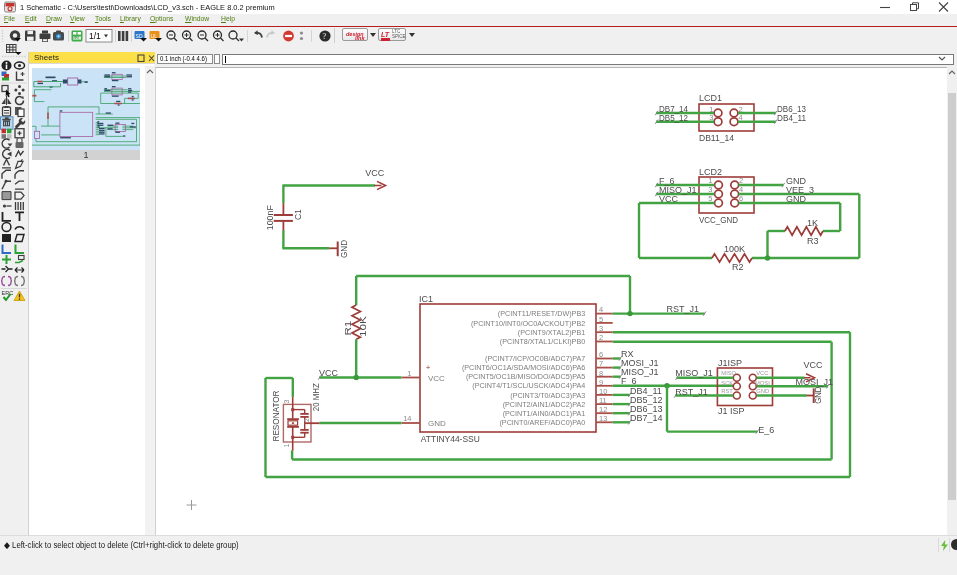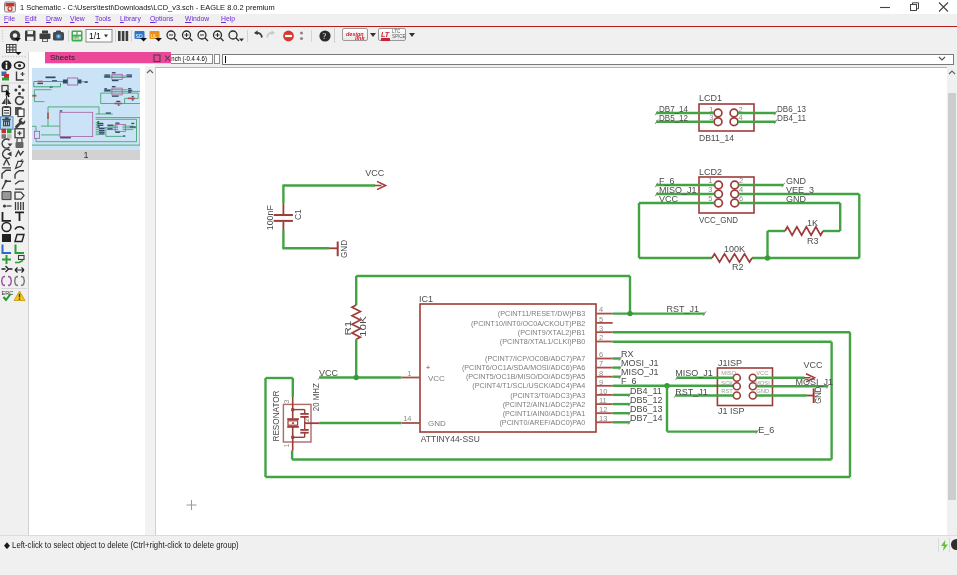--- a/index.html
+++ b/index.html
@@ -1,30 +1,30 @@
 <!DOCTYPE html>
 <html><head><meta charset="utf-8"><style>
 *{margin:0;padding:0;box-sizing:border-box}
 html,body{width:957px;height:575px;overflow:hidden;font-family:"Liberation Sans",sans-serif;background:#f0f0f0}
 .abs{position:absolute}
 #titlebar{left:0;top:0;width:957px;height:14px;background:#ffffff}
 #titlebar .t{position:absolute;left:20px;top:3px;font-size:8px;color:#111;white-space:pre;transform:scaleX(0.93);transform-origin:0 0}
-#menubar{left:0;top:14px;width:957px;height:12px;background:#f0f0f0;color:#6d28d9}
+#menubar{left:0;top:14px;width:957px;height:12px;background:#f0f0f0;color:#4d7c0f}
 #menubar span{position:absolute;top:0px;font-size:8px;transform:scaleX(0.85);transform-origin:0 0;display:inline-block}
 #toolbar1{left:0;top:26px;width:957px;height:17px;background:#f0f0f0;border-top:1px solid #b91c1c}
 #toolbar2{left:0;top:43px;width:957px;height:12px;background:#f0f0f0}
 #coordrow{left:155px;top:52px;width:802px;height:16px;background:#f0f0f0}
 #coordbox{position:absolute;left:2px;top:2px;width:56px;height:10px;border:1px solid #8a8a8a;background:#fdfdfd;font-size:6.8px;color:#000;line-height:8px;padding-left:2px;white-space:pre}
 #minibox{position:absolute;left:59px;top:2px;width:6px;height:10px;border:1px solid #8a8a8a;background:#fdfdfd}
 #cmdinput{position:absolute;left:66.5px;top:2px;width:732px;height:10.5px;border:1px solid #7a7a7a;background:#fff}
 #cursor{position:absolute;left:2px;top:1px;width:1px;height:7px;background:#000}
 #cmdchev{position:absolute;right:11px;top:4px;width:8px;height:5px}
 #lefttools{left:0;top:55px;width:28px;height:502px;background:#f0f0f0}
 #sheets{left:28px;top:52px;width:126px;height:505px;background:#fff;border-left:1px solid #d0d0d0}
-#sheetshdr{position:absolute;left:16px;top:0;width:126px;height:12px;background:#ec4899;border-bottom:1px solid #d9d9d9;font-size:8px;color:#222}
+#sheetshdr{position:absolute;left:0;top:0;width:126px;height:12px;background:#fde047;border-bottom:1px solid #d9d9d9;font-size:8px;color:#222}
 #thumb{position:absolute;left:3px;top:16px;width:108px;height:82px;background:#cbe3f6}
 #thumbbar{position:absolute;left:3px;top:98px;width:108px;height:10px;background:#d2d2d2;text-align:center;font-size:9px;color:#333;line-height:10px}
 #sheetscroll{position:absolute;left:116px;top:14px;width:10px;height:491px;background:#f2f2f2}
 #canvas{left:155px;top:67px;width:792px;height:479px;background:#fff;border-top:1px solid #b5b5b5;border-left:1px solid #d0d0d0}
 #vscroll{left:947px;top:67px;width:10px;height:479px;background:#f0f0f0}
 #vthumb{position:absolute;left:1px;top:26px;width:8px;height:407px;background:#cdcdcd}
 #hscroll{left:155px;top:546px;width:792px;height:11px;background:#f0f0f0}
 #hthumb{position:absolute;left:13px;top:1px;width:725px;height:9px;background:#c3c3c3}
 #statusbar{left:0;top:535px;width:957px;height:32px;background:#f0f0f0;border-top:1px solid #dcdcdc;color:#1a1a1a}
 .tbtn{position:absolute;top:1px;height:13px;border:1px solid #9a9a9a;border-radius:2px;background:linear-gradient(#fefefe,#e9e9e9);font-size:6px}

